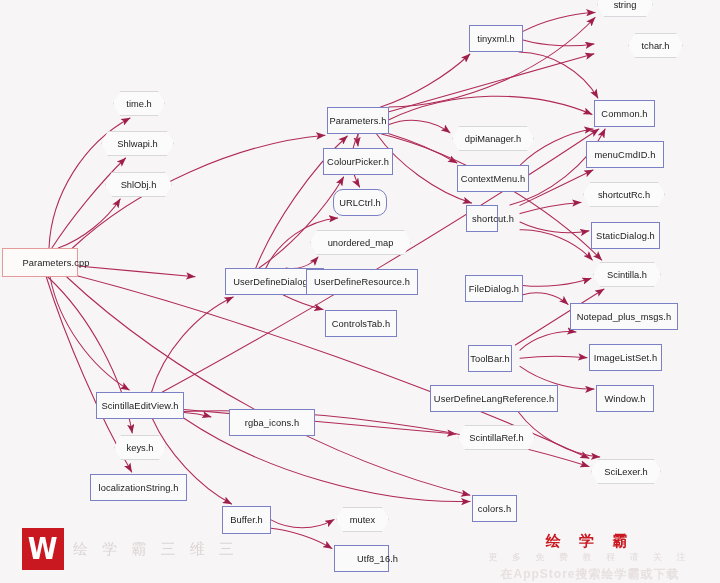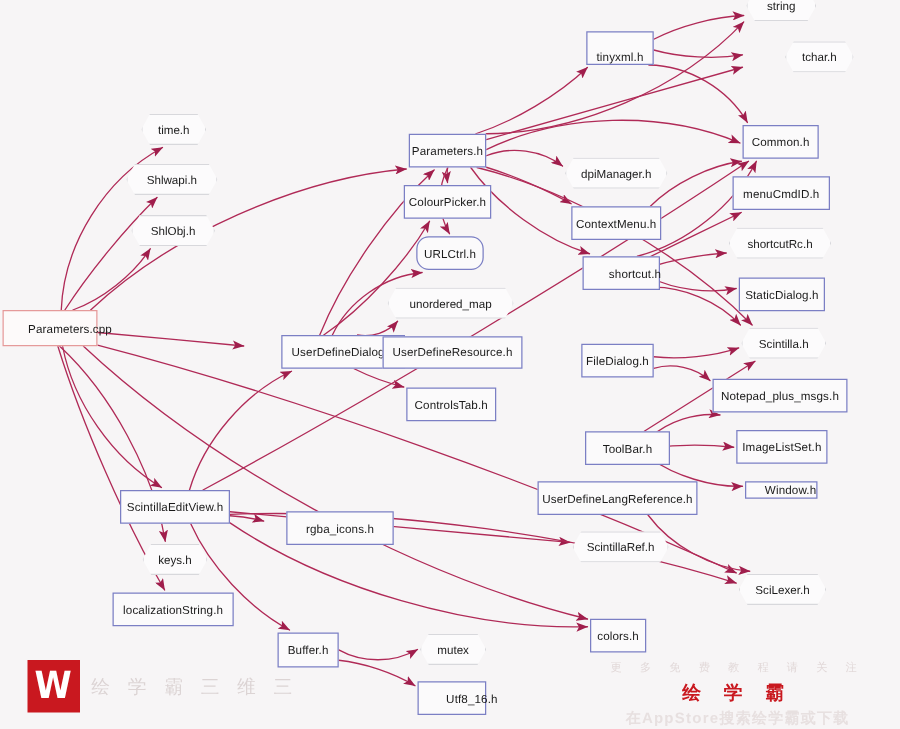--- a/index.html
+++ b/index.html
@@ -180,36 +180,36 @@
     </div>
     <div class="node-box" style="left: 222px; top: 506px; width: 49px; height: 28px;">
       <span>Buffer.h</span>
     </div>
     <div class="node-oct" style="left: 336px; top: 507px; width: 53px; height: 25px;">
       <span>mutex</span>
     </div>
     <div class="node-box" style="left: 334px; top: 545px; width: 55px; height: 27px; padding-left: 32px;">
       <span>Utf8_16.h</span>
     </div>
-    <div class="node-box" style="left: 469px; top: 25px; width: 54px; height: 27px; align-items: flex-end;">
+    <div class="node-box" style="left: 469px; top: 25px; width: 54px; height: 27px;">
       <span>tinyxml.h</span>
     </div>
     <div class="node-oct" style="left: 452px; top: 126px; width: 82px; height: 25px;">
       <span>dpiManager.h</span>
     </div>
     <div class="node-box" style="left: 457px; top: 165px; width: 72px; height: 27px;">
       <span>ContextMenu.h</span>
     </div>
-    <div class="node-box" style="left: 466px; top: 205px; width: 62px; height: 27px; padding-left: 22px;">
+    <div class="node-box" style="left: 466px; top: 205px; width: 32px; height: 27px; padding-left: 22px;">
       <span>shortcut.h</span>
     </div>
     <div class="node-box" style="left: 465px; top: 275px; width: 58px; height: 27px;">
       <span>FileDialog.h</span>
     </div>
-    <div class="node-box" style="left: 468px; top: 345px; width: 68px; height: 27px;">
+    <div class="node-box" style="left: 468px; top: 345px; width: 44px; height: 27px;">
       <span>ToolBar.h</span>
     </div>
     <div class="node-box" style="left: 430px; top: 385px; width: 128px; height: 27px;">
       <span>UserDefineLangReference.h</span>
     </div>
     <div class="node-oct" style="left: 458px; top: 425px; width: 77px; height: 25px;">
       <span>ScintillaRef.h</span>
     </div>
     <div class="node-box" style="left: 472px; top: 495px; width: 45px; height: 27px;">
       <span>colors.h</span>
@@ -234,34 +234,34 @@
     </div>
     <div class="node-oct" style="left: 593px; top: 262px; width: 68px; height: 25px;">
       <span>Scintilla.h</span>
     </div>
     <div class="node-box" style="left: 570px; top: 303px; width: 108px; height: 27px;">
       <span>Notepad_plus_msgs.h</span>
     </div>
     <div class="node-box" style="left: 589px; top: 344px; width: 73px; height: 27px;">
       <span>ImageListSet.h</span>
     </div>
-    <div class="node-box" style="left: 596px; top: 385px; width: 58px; height: 14px; justify-content: flex-end;">
+    <div class="node-box" style="left: 596px; top: 385px; width: 58px; height: 27px;">
       <span>Window.h</span>
     </div>
     <div class="node-oct" style="left: 591px; top: 459px; width: 70px; height: 25px;">
       <span>SciLexer.h</span>
     </div>
   </div>
 
 <div id="wm-left">
   <div id="wm-logo">
     <span>W</span>
   </div>
   <div id="wm-left-text">
     <div id="wm-l2">绘 学 霸 三 维 三</div>
   </div>
 </div>
 
 <div id="wm-right">
+  <div id="wm-r2">绘 学 霸</div>
   <div id="wm-r1">更 多 免 费 教 程 请 关 注</div>
-  <div id="wm-r2">绘 学 霸</div>
   <div id="wm-r3">在AppStore搜索绘学霸或下载</div>
 </div>
 
 </body></html>

